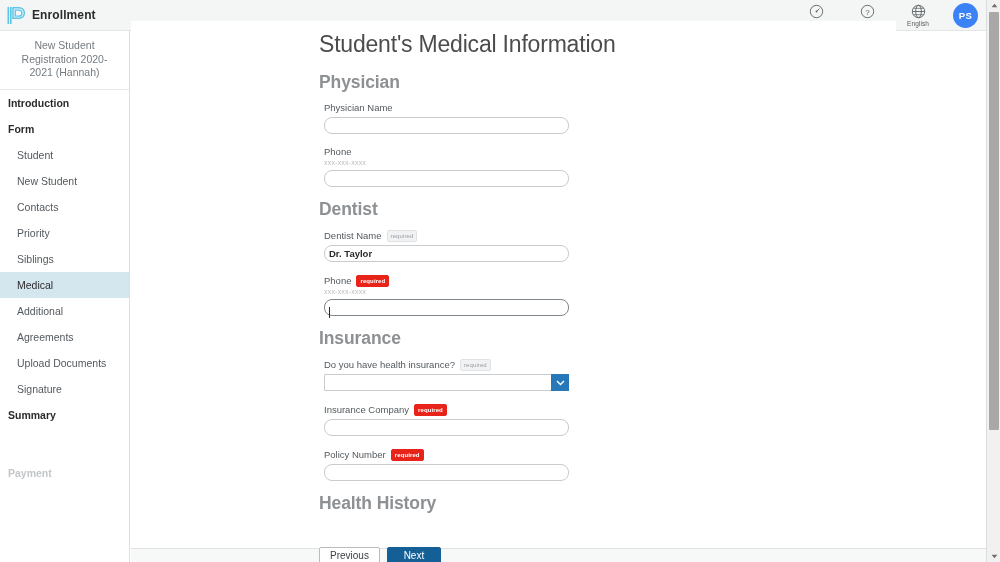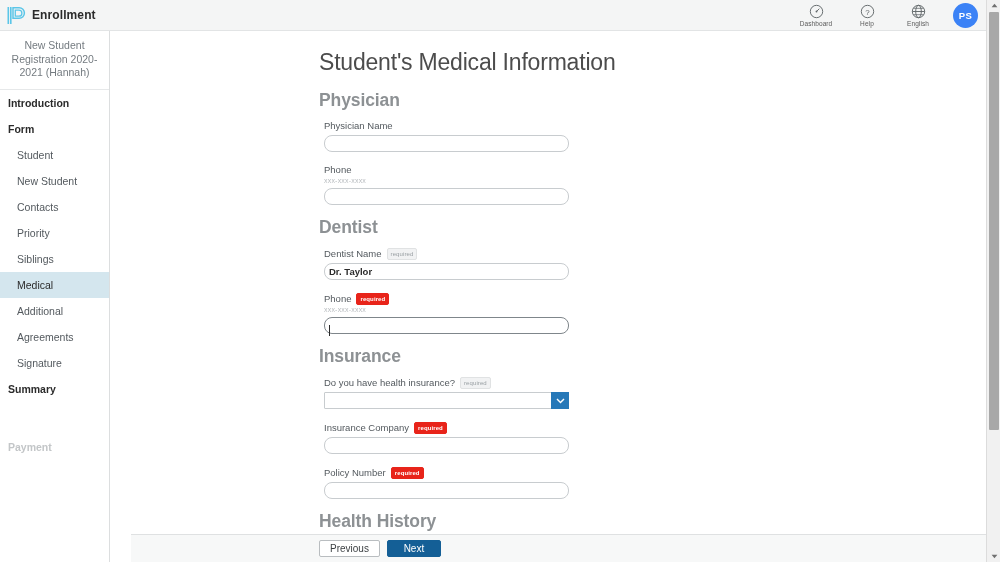--- a/index.html
+++ b/index.html
@@ -77,21 +77,21 @@
     justify-content: center;
     letter-spacing: .3px;
     cursor: pointer;
     margin-left: 2px;
   }
 
   
   #sidebar {
     position: absolute;
     top: 31px; left: 0;
-    width: 110px; height: 531px;
+    width: 130px; height: 531px;
     background: #ffffff;
     border-right: 1px solid #dcdedf;
     overflow: hidden;
   }
   #reg-title {
     padding: 8px 10px 9px 10px;
     font-size: 10.5px;
     line-height: 13.5px;
     color: #747b80;
     text-align: center;
@@ -116,21 +116,21 @@
     cursor: pointer;
   }
   .nav-item.active {
     background: #d4e6ee;
     color: #2b2b2b;
   }
 
   
   #content {
     position: absolute;
-    top: 39px; left: 131px;
+    top: 21px; left: 131px;
     width: 765px; height: 501px;
     background: #fff;
     overflow: hidden;
   }
   #content-inner {
     padding: 10px 0 0 188px;
   }
   #page-title {
     font-size: 23px;
     font-weight: normal;
@@ -240,21 +240,21 @@
     align-items: center;
     justify-content: center;
     cursor: pointer;
   }
   .select-arrow svg { display: block; }
 
   
   #footer {
     position: absolute;
     left: 131px; bottom: 0;
-    width: 855px; height: 28px;
+    width: 855px; height: 14px;
     background: #f7f8f8;
     border-top: 1px solid #dfe1e2;
     display: flex;
     align-items: center;
     padding-left: 188px;
     gap: 7px;
   }
   .btn {
     font-family: "Liberation Sans", sans-serif;
     font-size: 10px;
@@ -353,20 +353,21 @@
   <div class="nav-group">Introduction</div>
   <div class="nav-group">Form</div>
   <div class="nav-item">Student</div>
   <div class="nav-item">New Student</div>
   <div class="nav-item">Contacts</div>
   <div class="nav-item">Priority</div>
   <div class="nav-item">Siblings</div>
   <div class="nav-item active">Medical</div>
   <div class="nav-item">Additional</div>
   <div class="nav-item">Agreements</div>
+  <div class="nav-item">Upload Documents</div>
   <div class="nav-item">Signature</div>
   <div class="nav-group">Summary</div>
   <div class="nav-group disabled">Payment</div>
 </div>
 
 <div id="content">
   <div id="content-inner">
 
     <h1 id="page-title">Student's Medical Information</h1>
 

